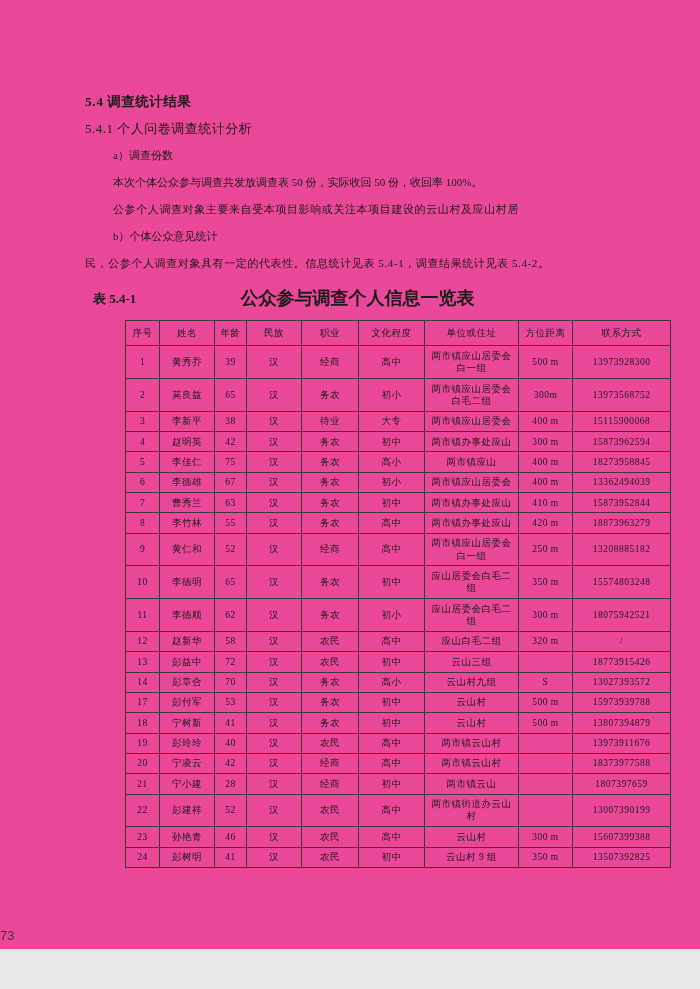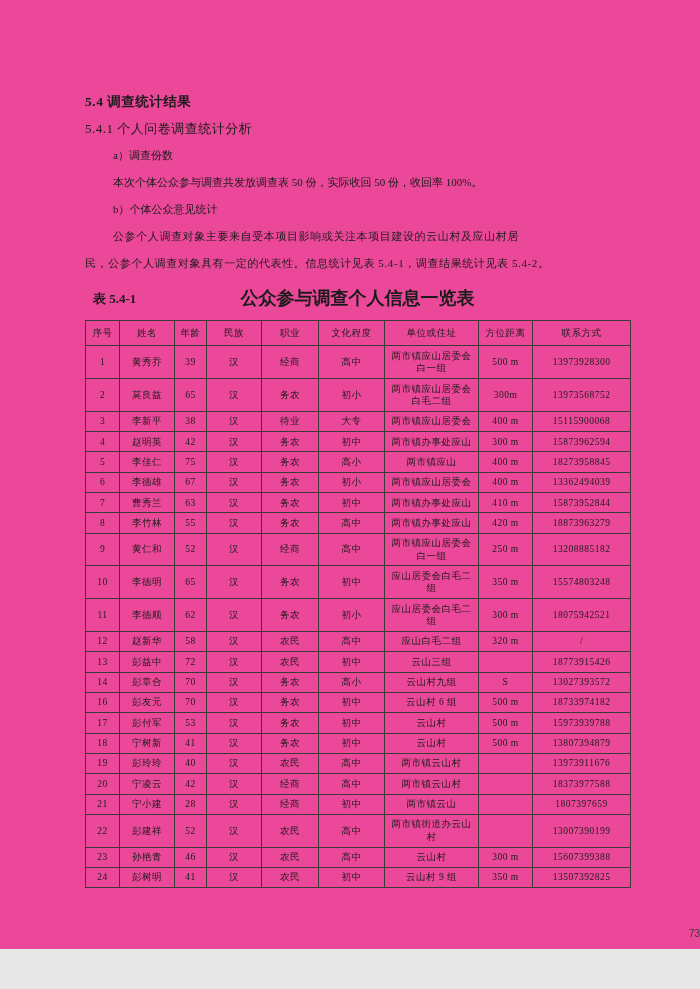--- a/index.html
+++ b/index.html
@@ -43,56 +43,57 @@
     transform: translateX(-50%);
     font-size: 18px;
     white-space: nowrap;
   }
   table.info {
     margin-top: 5px;
     border-collapse: collapse;
     table-layout: fixed;
     width: 545px;
     border: 1.5px solid #2a2a2a;
+    margin-left: 40px;
   }
   table.info th, table.info td {
     border: 1px solid #3a3a3a;
     text-align: center;
     vertical-align: middle;
     font-size: 9.5px;
     line-height: 1.3;
     padding: 3.5px 2px;
     letter-spacing: 0.5px;
     font-weight: normal;
     overflow-wrap: break-word;
     word-break: break-all;
   }
   table.info thead th { padding: 6px 2px; }
   .page-number {
     position: absolute;
     left: 0;
     top: 928px;
     width: 100%;
-    text-align: right;
+    text-align: left;
     font-family: "Liberation Sans", "DejaVu Sans", sans-serif;
-    font-size: 10px;
+    font-size: 13px;
     color: #3c3c3c;
   }
 </style>
 </head>
 <body>
 
 <div class="page">
   <div class="content">
     <p class="tline h1">5.4  调查统计结果</p>
     <p class="tline h2">5.4.1   个人问卷调查统计分析</p>
     <p class="tline indent1">a）调查份数</p>
     <p class="tline indent1">本次个体公众参与调查共发放调查表 50 份，实际收回 50 份，收回率 100%。</p>
+    <p class="tline ti2">公参个人调查对象主要来自受本项目影响或关注本项目建设的云山村及应山村居</p>
     <p class="tline indent1">b）个体公众意见统计</p>
-    <p class="tline ti2">公参个人调查对象主要来自受本项目影响或关注本项目建设的云山村及应山村居</p>
     <p class="tline full">民，公参个人调查对象具有一定的代表性。信息统计见表 5.4-1，调查结果统计见表 5.4-2。</p>
     <p class="caption">
       <span>表 5.4-1</span>
       <span class="cap-title">公众参与调查个人信息一览表</span>
     </p>
     <table class="info">
       <colgroup id="table-colgroup">
           <col style="width: 34px;">
           <col style="width: 55px;">
           <col style="width: 32px;">
@@ -265,31 +266,20 @@
             <td>彭章合</td>
             <td>70</td>
             <td>汉</td>
             <td>务农</td>
             <td>高小</td>
             <td>云山村九组</td>
             <td>S</td>
             <td>13027393572</td>
           </tr>
           <tr>
-            <td>16</td>
-            <td>彭友元</td>
-            <td>70</td>
-            <td>汉</td>
-            <td>务农</td>
-            <td>初中</td>
-            <td>云山村 6 组</td>
-            <td>500 m</td>
-            <td>18733974182</td>
-          </tr>
-          <tr>
             <td>17</td>
             <td>彭付军</td>
             <td>53</td>
             <td>汉</td>
             <td>务农</td>
             <td>初中</td>
             <td>云山村</td>
             <td>500 m</td>
             <td>15973939788</td>
           </tr>

